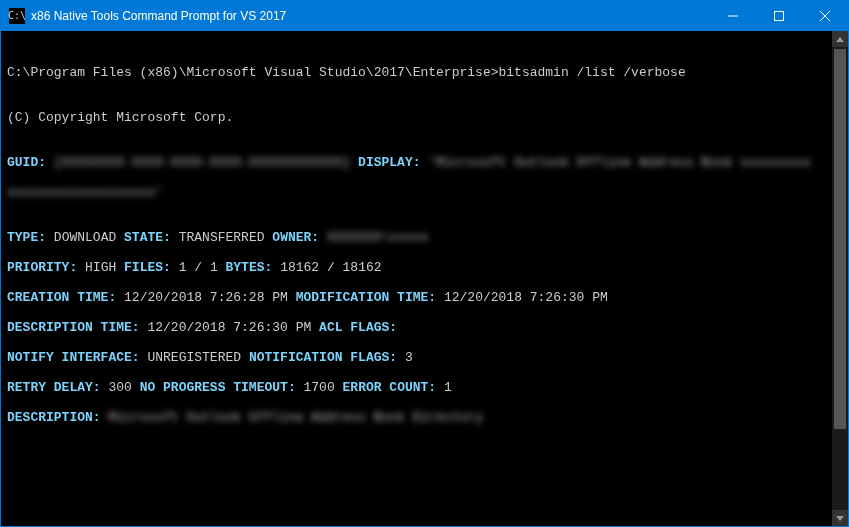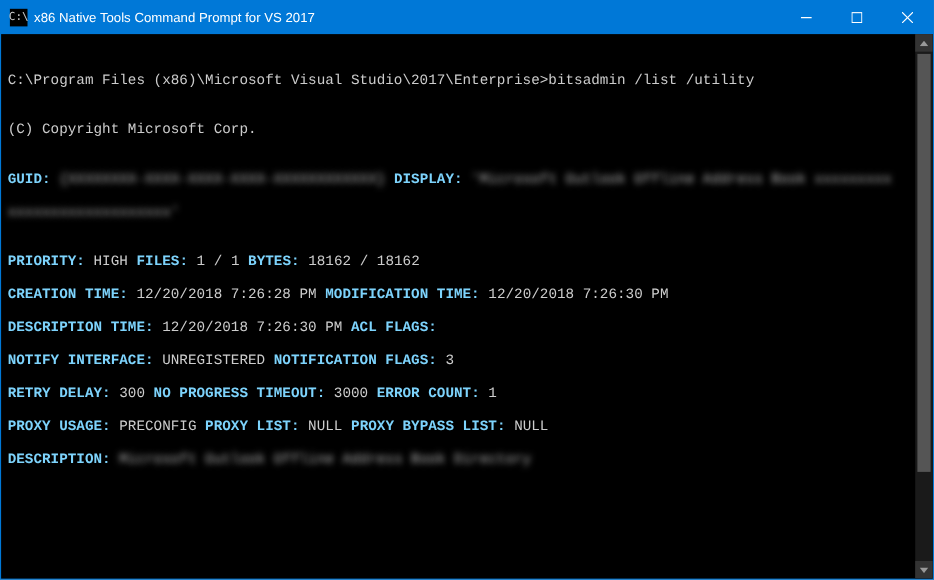--- a/index.html
+++ b/index.html
@@ -139,33 +139,33 @@
             <line x1="0" y1="0" x2="10" y2="10" stroke="#fff" stroke-width="1"></line>
             <line x1="10" y1="0" x2="0" y2="10" stroke="#fff" stroke-width="1"></line>
           </svg>
       </div>
     </div>
   </div>
 
   <div class="terminal-wrap">
     <div class="terminal">
 <span class="empty"></span>
-<span class="line"><span>C:\Program Files (x86)\Microsoft Visual Studio\2017\Enterprise&gt;</span><span>bitsadmin /list /utility</span></span>
+<span class="line"><span>C:\Program Files (x86)\Microsoft Visual Studio\2017\Enterprise&gt;</span><span>bitsadmin /list /verbose</span></span>
 <span class="empty"></span>
 <span class="line">(C) Copyright Microsoft Corp.</span>
 <span class="empty"></span>
 <span class="line"><span class="bold">GUID:</span> <span class="blur">{XXXXXXXX-XXXX-XXXX-XXXX-XXXXXXXXXXXX}</span> <span class="bold">DISPLAY:</span> <span class="blur">'Microsoft Outlook Offline Address Book xxxxxxxxx</span></span>
 <span class="line"><span class="blur">xxxxxxxxxxxxxxxxxxx'</span></span>
 <span class="empty"></span>
+<span class="line"><span class="bold">TYPE:</span> <span>DOWNLOAD</span> <span class="bold">STATE:</span> <span>TRANSFERRED</span> <span class="bold">OWNER:</span> <span class="blur">XXXXXXX\xxxxx</span></span>
 <span class="line"><span class="bold">PRIORITY:</span> <span>HIGH</span> <span class="bold">FILES:</span> <span>1 / 1</span> <span class="bold">BYTES:</span> <span>18162 / 18162</span></span>
 <span class="line"><span class="bold">CREATION TIME:</span> <span>12/20/2018 7:26:28 PM</span> <span class="bold">MODIFICATION TIME:</span> <span>12/20/2018 7:26:30 PM</span></span>
 <span class="line"><span class="bold">DESCRIPTION TIME:</span> <span>12/20/2018 7:26:30 PM</span> <span class="bold">ACL FLAGS:</span></span>
 <span class="line"><span class="bold">NOTIFY INTERFACE:</span> <span>UNREGISTERED</span> <span class="bold">NOTIFICATION FLAGS:</span> <span>3</span></span>
-<span class="line"><span class="bold">RETRY DELAY:</span> <span>300</span> <span class="bold">NO PROGRESS TIMEOUT:</span> <span>3000</span> <span class="bold">ERROR COUNT:</span> <span>1</span></span>
-<span class="line"><span class="bold">PROXY USAGE:</span> <span>PRECONFIG</span> <span class="bold">PROXY LIST:</span> <span>NULL</span> <span class="bold">PROXY BYPASS LIST:</span> <span>NULL</span></span>
+<span class="line"><span class="bold">RETRY DELAY:</span> <span>300</span> <span class="bold">NO PROGRESS TIMEOUT:</span> <span>1700</span> <span class="bold">ERROR COUNT:</span> <span>1</span></span>
 <span class="line"><span class="bold">DESCRIPTION:</span> <span class="blur">Microsoft Outlook Offline Address Book Directory</span></span>
 
 
 
 <span class="empty"></span>
 
 
 
 <span class="empty"></span>
 

